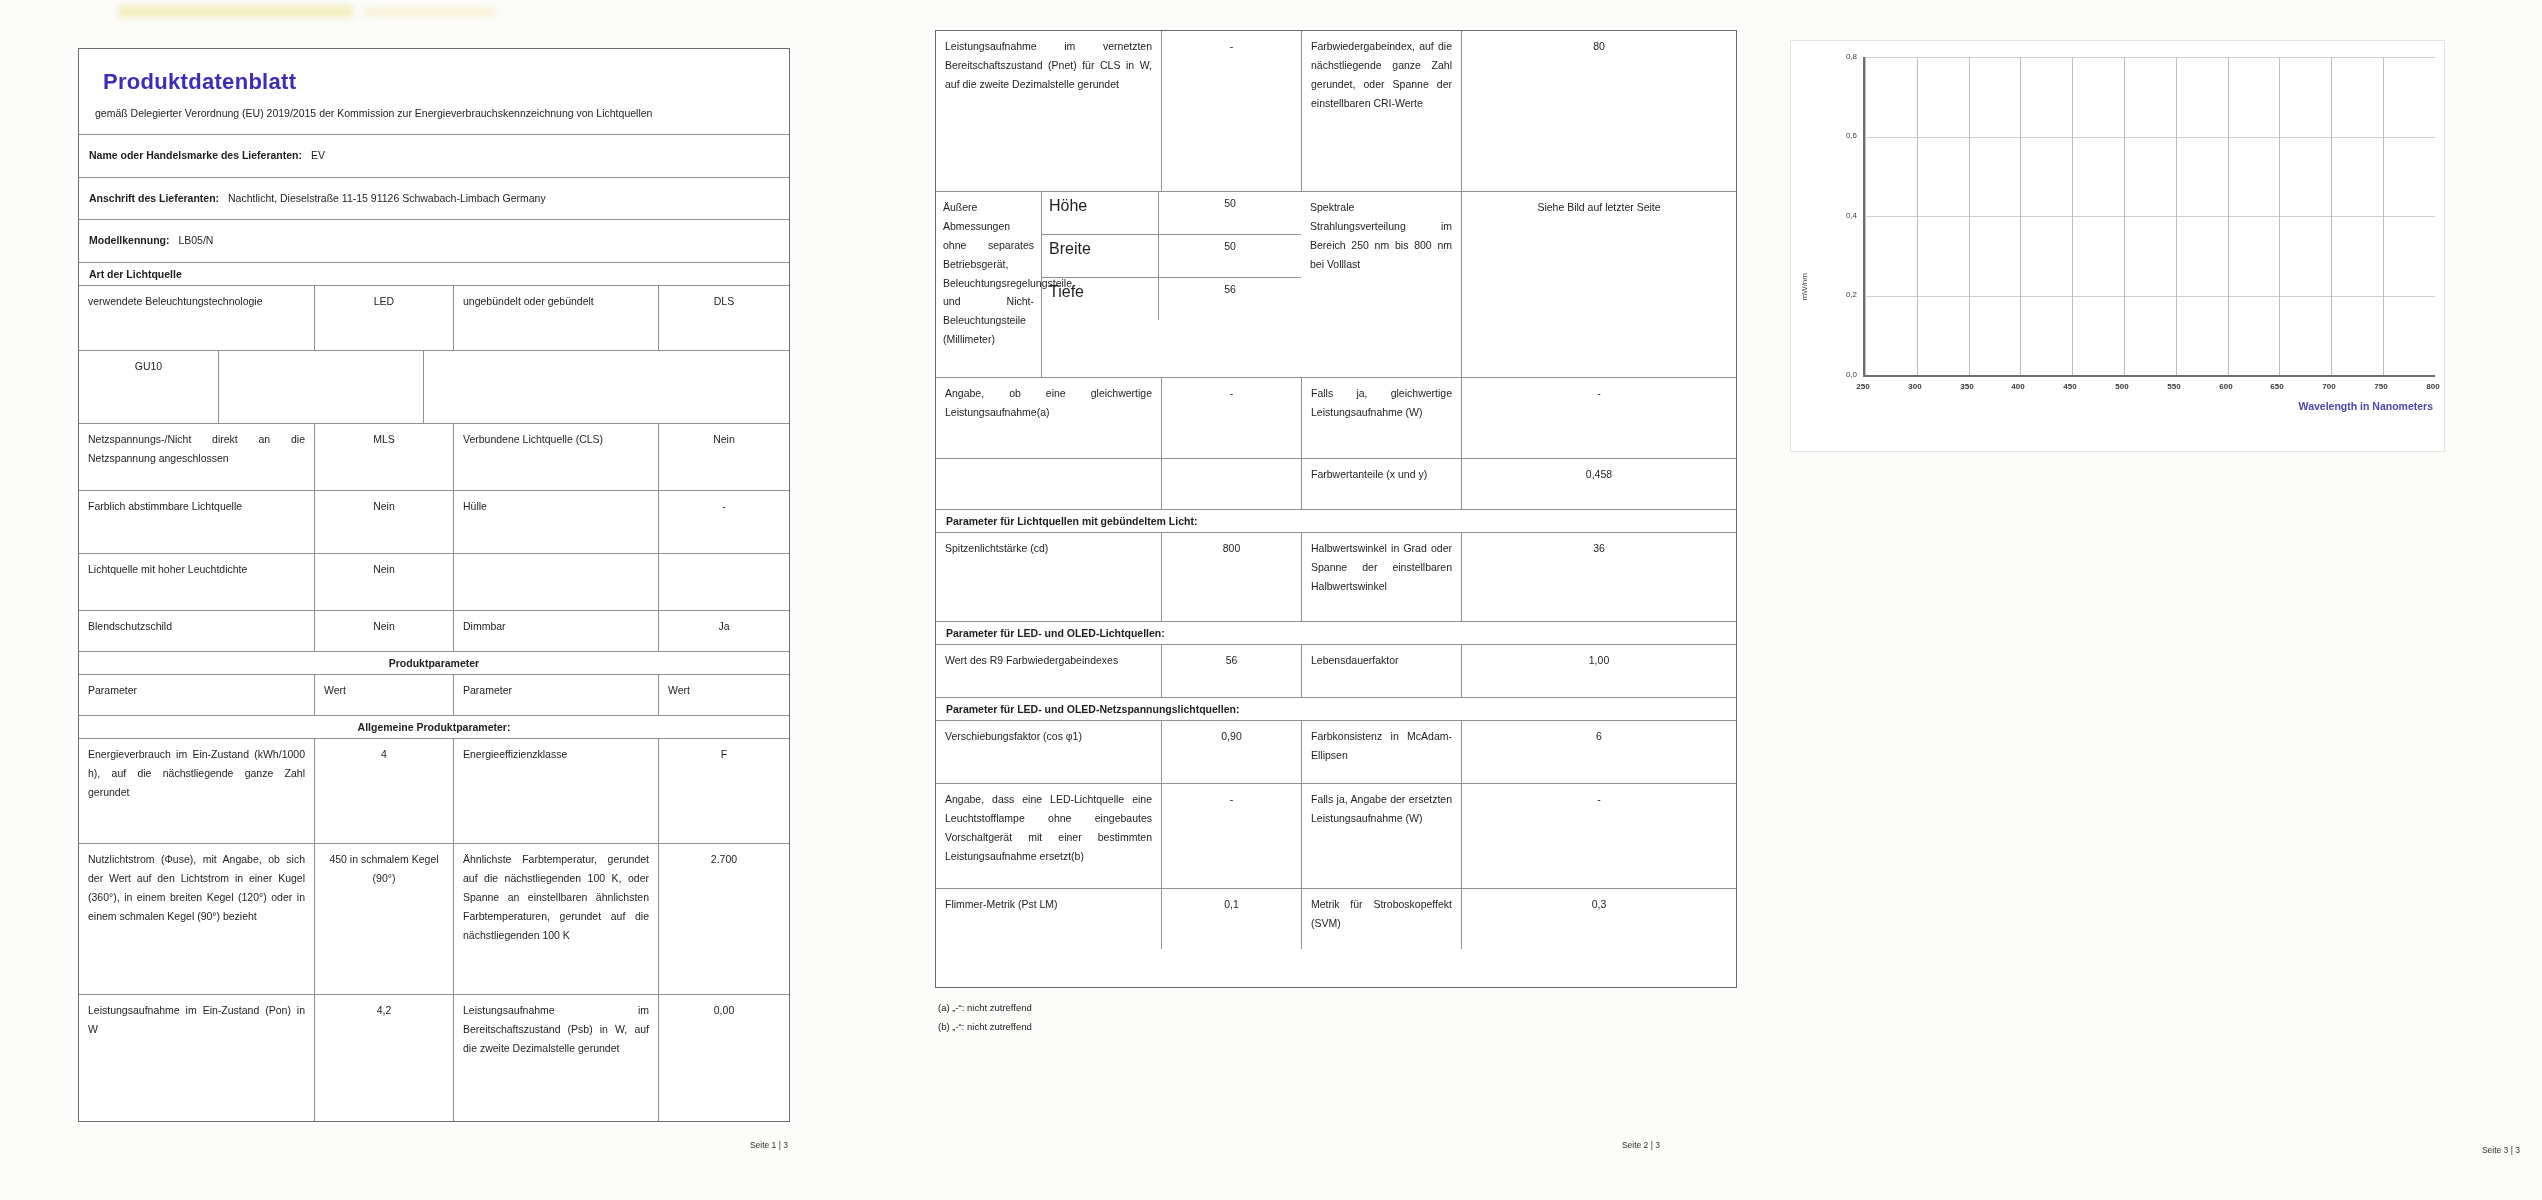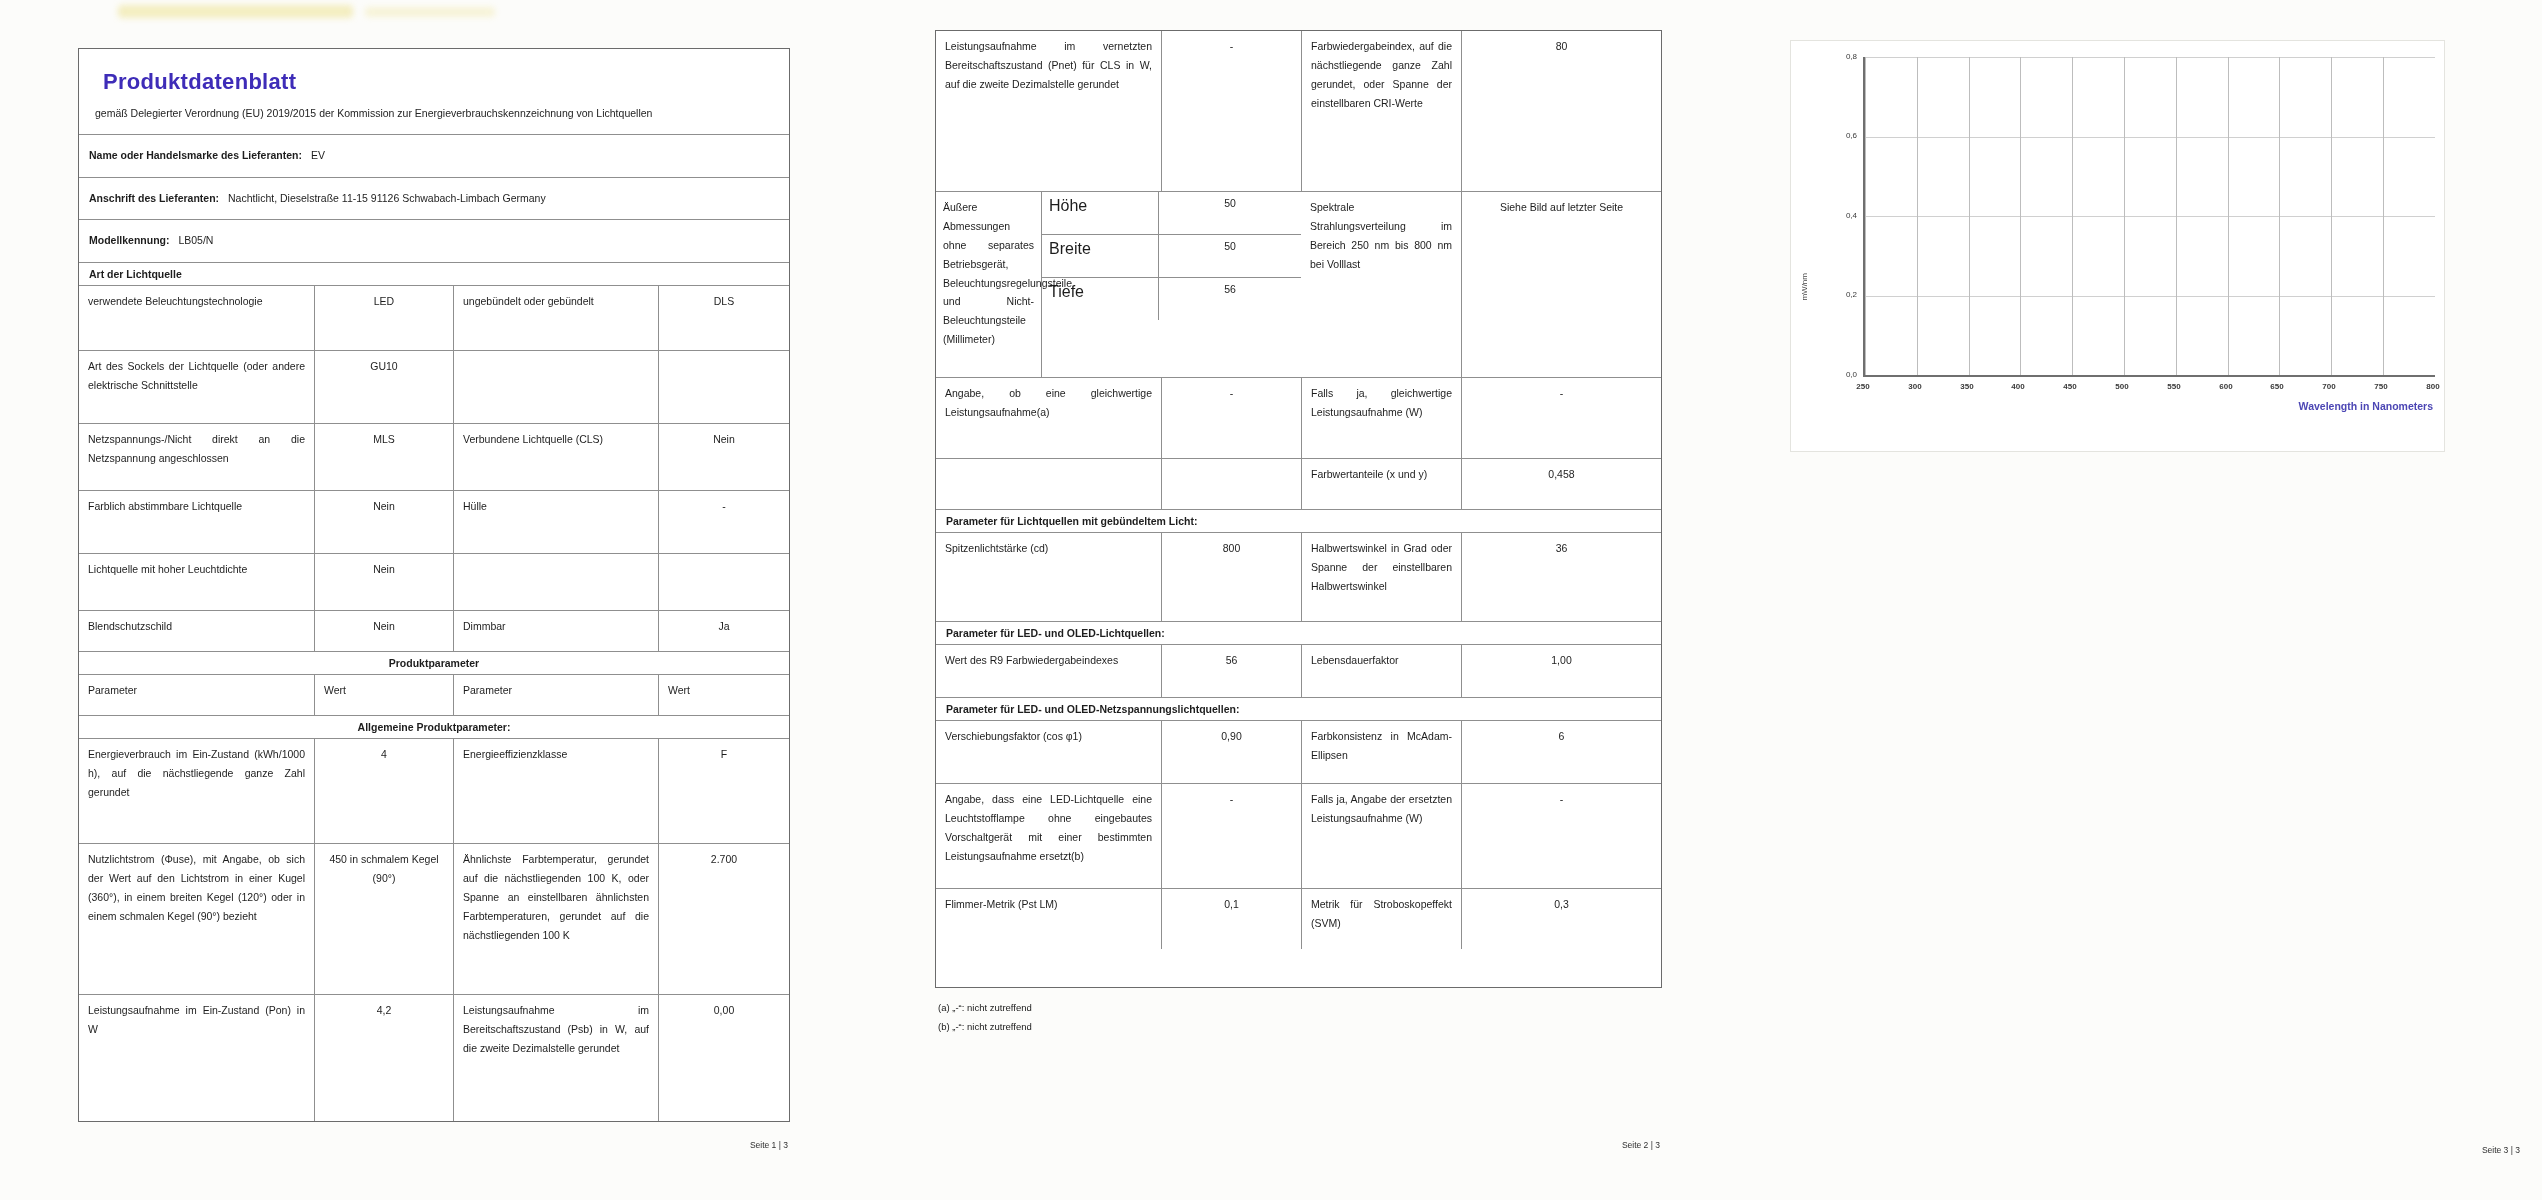--- a/index.html
+++ b/index.html
@@ -4,21 +4,21 @@
 <style>
   html,body{margin:0;padding:0;}
   body{
     width:2542px;height:1200px;position:relative;
     background:#fcfcfa;color:#1d1d1d;
     font-family:"Liberation Sans",sans-serif;
     overflow:hidden;
   }
   .page{position:absolute;background:#ffffff;box-sizing:border-box;overflow:hidden;}
   #page1{left:78px;top:48px;width:712px;height:1074px;border:1.5px solid #6b6b6b;}
-  #page2{left:935px;top:30px;width:727px;height:958px;border:1.5px solid #6b6b6b;}
+  #page2{left:935px;top:30px;width:802px;height:958px;border:1.5px solid #6b6b6b;}
   #page3{left:1790px;top:40px;width:655px;height:412px;border:1px solid #e4e4df;}
 
   
   .p1-head{padding:12px 16px 10px;}
   .doc-title{margin:8px;font-size:22px;font-weight:bold;color:#3e2cb8;letter-spacing:.3px;}
   .doc-subtitle{font-size:10.5px;line-height:1.9;margin-top:9px;width:570px;color:#232323;text-align:justify;}
 
   
   .kv{border-top:1px solid #8f8f8f;padding:13px 10px;font-size:10.5px;line-height:1.5;}
   .kv b{margin-right:6px;}
@@ -95,21 +95,20 @@
 
   <div class="section">Art der Lichtquelle</div>
 
   <div class="row" style="min-height:64px">
     <div class="cell p w1">verwendete Beleuchtungstechnologie</div>
     <div class="cell v w2">LED</div>
     <div class="cell p w3">ungebündelt oder gebündelt</div>
     <div class="cell v w4">DLS</div>
   </div>
   <div class="row" style="min-height:72px">
-    <div class="cell p w1">Art des Sockels der Lichtquelle (oder andere elektrische Schnittstelle</div>
     <div class="cell v w2">GU10</div>
     <div class="cell p w3"></div>
     <div class="cell v w4"></div>
   </div>
   <div class="row" style="min-height:66px">
     <div class="cell p w1">Netzspannungs-/Nicht direkt an die Netzspannung angeschlossen</div>
     <div class="cell v w2">MLS</div>
     <div class="cell p w3">Verbundene Lichtquelle (CLS)</div>
     <div class="cell v w4">Nein</div>
   </div>

